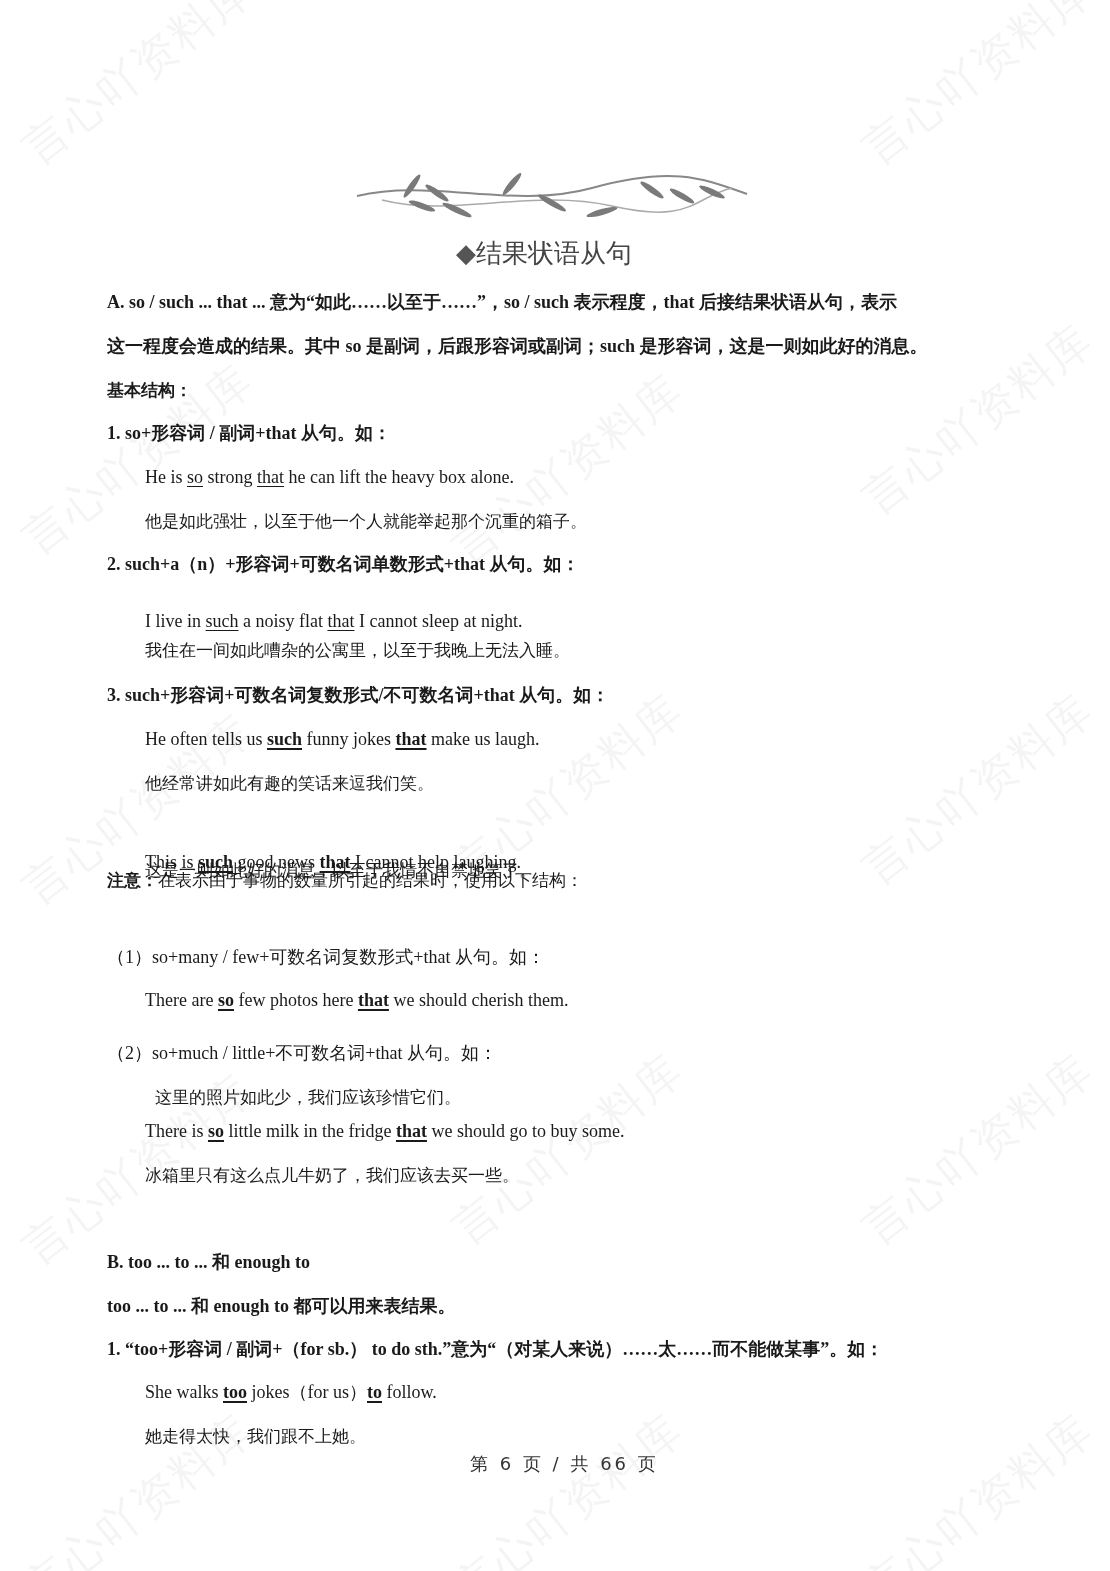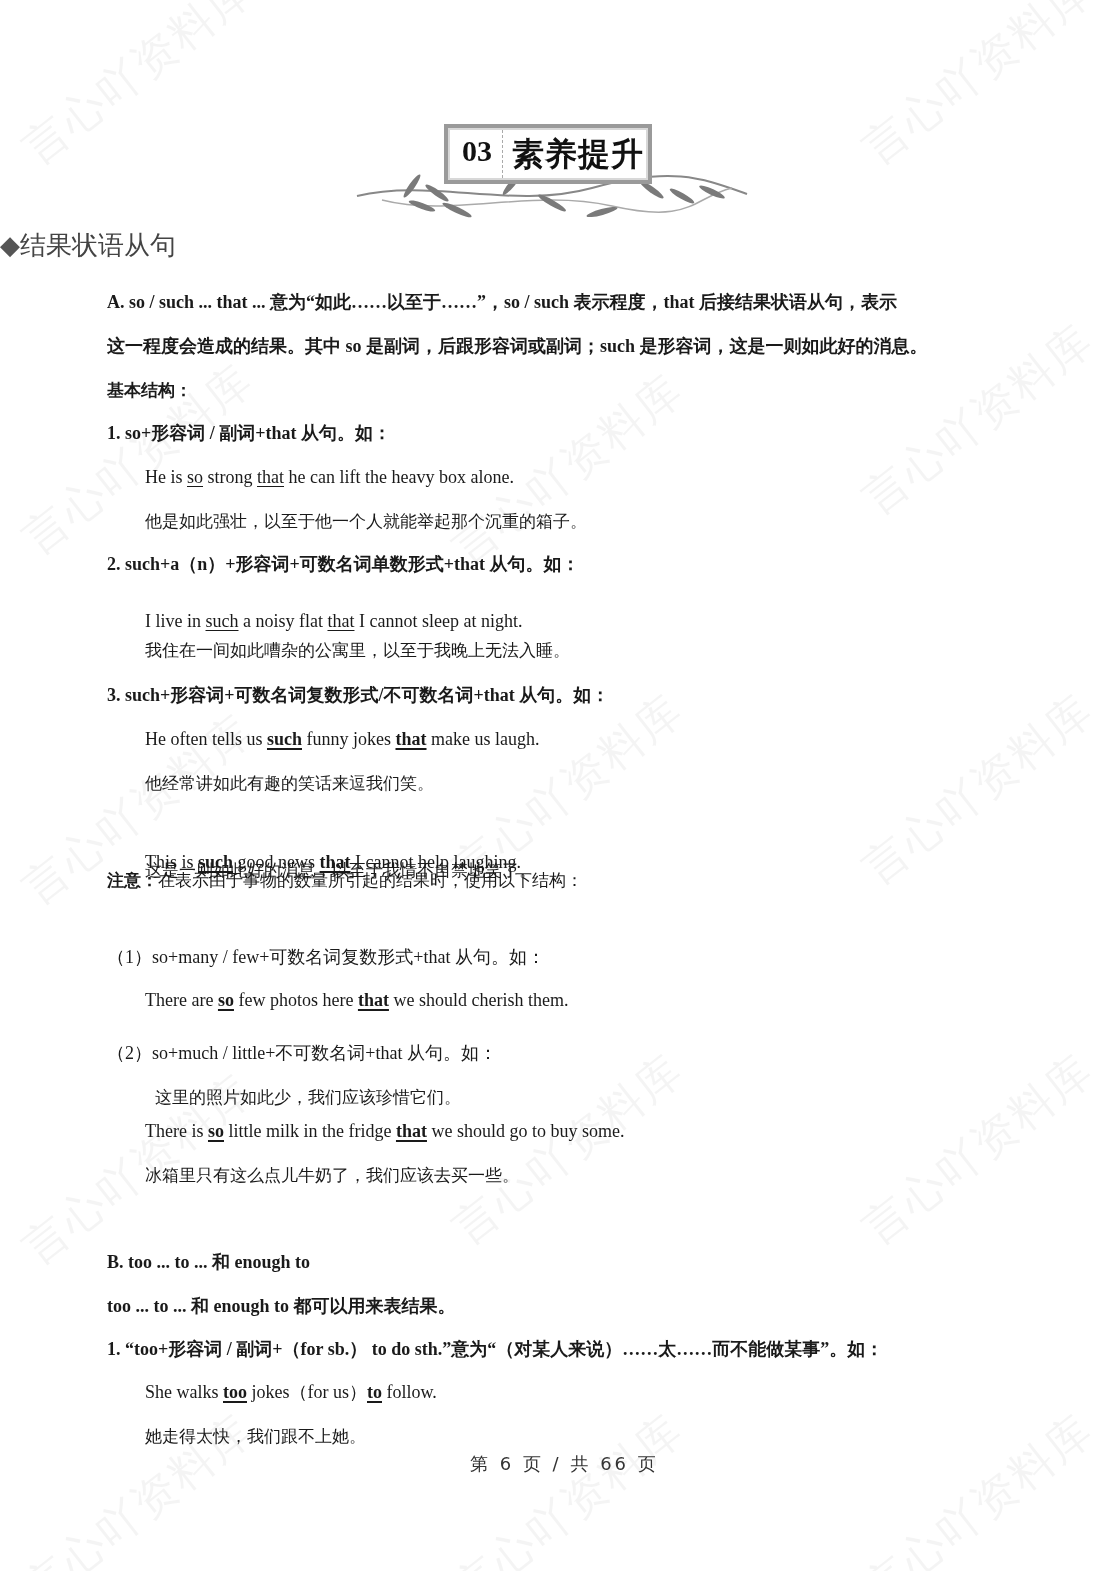--- a/index.html
+++ b/index.html
@@ -14,21 +14,21 @@
   .banner { position: absolute; left: 352px; top: 118px; width: 400px; height: 100px; }
   .banner-box { position: absolute; left: 92px; top: 6px; width: 200px; height: 52px;
                 border: 4px solid #9a9a9a; box-shadow: inset 0 0 0 2px #d8d8d8; background: #fff; }
   .banner-box .divider { position: absolute; left: 54px; top: 2px; bottom: 2px; border-left: 1px dashed #aaa; }
   .banner-num { position: absolute; left: 14px; top: 6px; font-size: 30px; font-weight: bold;
                 font-family: "Liberation Serif", serif; color: #111; }
   .banner-title { position: absolute; left: 64px; top: 5px; font-size: 32px; font-weight: bold;
                   font-family: "DejaVu Sans", sans-serif; color: #111; letter-spacing: 1px; }
   .banner svg { position: absolute; left: 0; top: 30px; }
 
-  .section-title { position: absolute; left: 0; width: 1088px; top: 228px; 
+  .section-title { position: absolute; left: 0; width: 1088px; top: 236px; text-align: center;
                    font-size: 26px; color: #444; font-family: "DejaVu Sans", sans-serif; }
   .section-title .diamond { color: #555; }
 
   .line { position: absolute; left: 107px; font-size: 18px; line-height: 24px; white-space: nowrap; }
   .indent { left: 145px; }
   .b { font-weight: bold; }
   .zh { font-family: "DejaVu Sans", sans-serif; font-size: 17px; }
   .u { text-decoration: underline; text-underline-offset: 3px; }
   .ub { text-decoration: underline; text-decoration-thickness: 2px; text-underline-offset: 3px; font-weight: bold; }
   .footer { position: absolute; top: 1452px; left: 470px; font-size: 18px; font-family: "DejaVu Sans", sans-serif; color: #333; letter-spacing: 3px; }
@@ -61,25 +61,20 @@
       <ellipse cx="105" cy="62" rx="16" ry="3" transform="rotate(25 105 62)"></ellipse>
       <ellipse cx="70" cy="58" rx="14" ry="3" transform="rotate(20 70 58)"></ellipse>
       <ellipse cx="160" cy="36" rx="14" ry="3" transform="rotate(-50 160 36)"></ellipse>
       <ellipse cx="200" cy="55" rx="16" ry="3" transform="rotate(30 200 55)"></ellipse>
       <ellipse cx="250" cy="64" rx="16" ry="3" transform="rotate(-15 250 64)"></ellipse>
       <ellipse cx="300" cy="42" rx="14" ry="3" transform="rotate(35 300 42)"></ellipse>
       <ellipse cx="330" cy="48" rx="14" ry="3" transform="rotate(30 330 48)"></ellipse>
       <ellipse cx="360" cy="44" rx="14" ry="3" transform="rotate(25 360 44)"></ellipse>
     </g>
   </svg>
-  <div class="banner-box">
-    <div class="divider"></div>
-    <span class="banner-num">03</span>
-    <span class="banner-title">素养提升</span>
-  </div>
 </div>
 
 <div class="section-title">
   <span class="diamond">◆</span><span>结果状语从句</span>
 </div>
 
 <div class="line b" style="top:290px;">A. so / such   ... that   ... 意为“如此……以至于……”，so / such 表示程度，that 后接结果状语从句，表示</div>
 <div class="line b" style="top:334px;">这一程度会造成的结果。其中 so 是副词，后跟形容词或副词；such 是形容词，这是一则如此好的消息。</div>
 <div class="line b zh" style="top:378px;">基本结构：</div>
 

